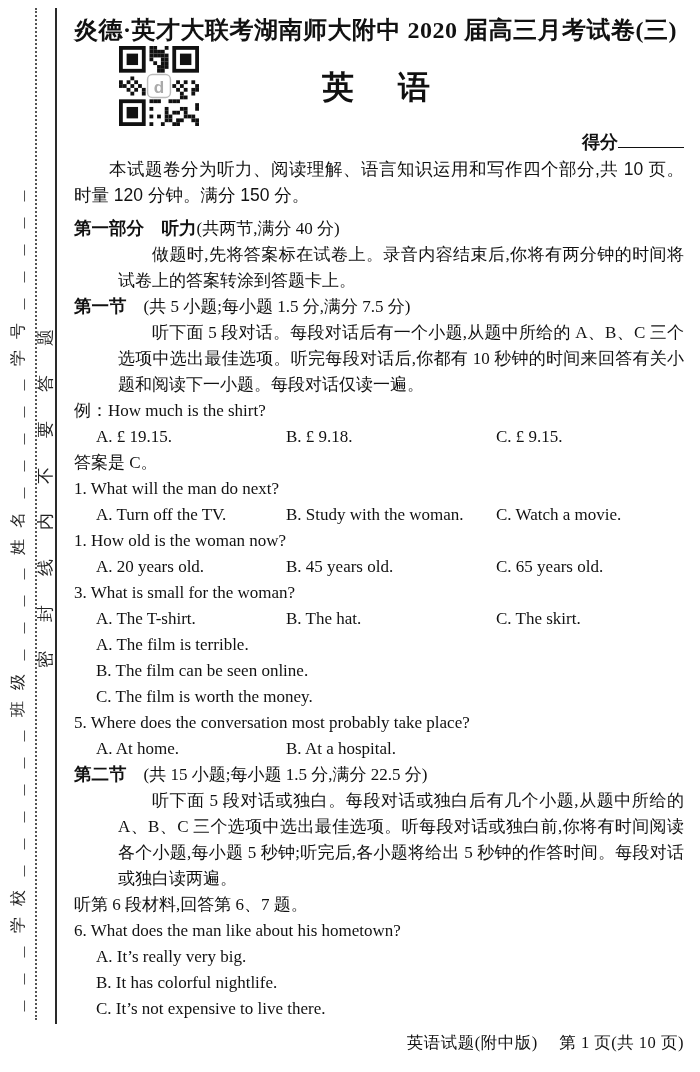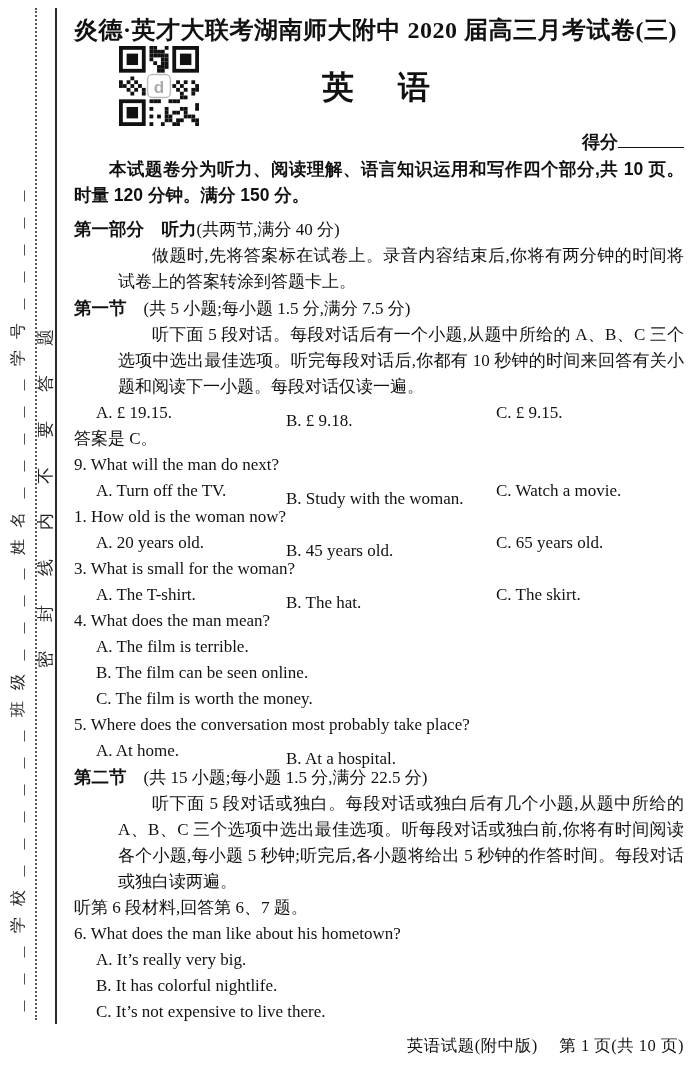--- a/index.html
+++ b/index.html
@@ -19,31 +19,31 @@
   .title{margin-top:14px;text-align:left;font-size:24px;font-weight:bold;
          white-space:nowrap;letter-spacing:0.5px;}
   .header-zone{position:relative;height:108px;}
   .qr{position:absolute;left:45px;top:0;width:80px;height:80px;}
   .subject{position:absolute;left:0;right:0;top:20px;text-align:center;font-size:32px;font-weight:bold;
            font-family:Liberation Mono, monospace;letter-spacing:6px;}
   .score{position:absolute;right:0;top:82px;font-size:18px;font-weight:bold;
          font-family:"Liberation Sans","DejaVu Sans",sans-serif;}
   .score-line{display:inline-block;width:66px;height:19px;border-bottom:1.5px solid #111;}
   
-  .para-bold{font-family:"Liberation Sans","DejaVu Sans",sans-serif;font-weight:bold;font-size:17.5px;
+  .para-bold{font-family:"Liberation Sans","DejaVu Sans",sans-serif;font-weight:normal;font-size:17.5px;
              line-height:26px;text-indent:2em;text-align:justify;margin-top:2px;}
   .heading{line-height:26px;}
   .heading.mt{margin-top:8px;}
-  .h-bold{font-family:Liberation Serif, serif;font-weight:bold;font-size:17.5px;margin-top:44px;}
+  .h-bold{font-family:Liberation Mono, monospace;font-weight:bold;font-size:17.5px;margin-top:44px;}
   .h-note{font-size:17px;}
   .para{font-size:17px;line-height:26px;text-indent:2em;text-align:justify;margin-left:44px;}
   .line{font-size:17px;line-height:26px;}
   .optrow{position:relative;height:26px;font-size:17px;line-height:26px;}
   .optrow .opt{position:absolute;top:0;white-space:nowrap;}
-  .opt0{left:22px;}  .opt1{left:212px;margin-top:8px;}  .opt2{left:422px;}
+  .opt0{left:22px;}  .opt1{left:212px;}  .opt2{left:422px;}
   .stack-line{font-size:17px;line-height:26px;padding-left:22px;}
   .footer{margin-top:10px;text-align:right;font-size:16.5px;letter-spacing:0.5px;}
   
   .watermark{position:absolute;left:230px;top:418px;width:138px;height:138px;border:1px solid #ccc;
              display:flex;flex-direction:column;justify-content:space-around;align-items:center;
              color:#d9d9d9;font-size:24px;font-weight:bold;letter-spacing:3px;}
 </style>
 </head>
 <body>
 
@@ -158,45 +158,45 @@
     <div class="subject">英　语</div>
     <div class="score"><span>得分</span><span class="score-line"></span></div>
   </div>
 
   <div id="blocks">
       <div class="para-bold">本试题卷分为听力、阅读理解、语言知识运用和写作四个部分,共 10 页。时量 120 分钟。满分 150 分。</div>
       <div class="heading mt"><span class="h-bold">第一部分　听力</span><span class="h-note">(共两节,满分 40 分)</span></div>
       <div class="para">做题时,先将答案标在试卷上。录音内容结束后,你将有两分钟的时间将试卷上的答案转涂到答题卡上。</div>
       <div class="heading"><span class="h-bold">第一节</span><span class="h-note">　(共 5 小题;每小题 1.5 分,满分 7.5 分)</span></div>
       <div class="para">听下面 5 段对话。每段对话后有一个小题,从题中所给的 A、B、C 三个选项中选出最佳选项。听完每段对话后,你都有 10 秒钟的时间来回答有关小题和阅读下一小题。每段对话仅读一遍。</div>
+      <div class="line">例：How much is the shirt?</div>
       <div class="optrow">
         <span class="opt opt0">A. £ 19.15.</span>
         <span class="opt opt1">B. £ 9.18.</span>
         <span class="opt opt2">C. £ 9.15.</span>
       </div>
       <div class="line">答案是 C。</div>
-      <div class="line">9. What will the man do next?</div>
+      <div class="line">1. What will the man do next?</div>
       <div class="optrow">
         <span class="opt opt0">A. Turn off the TV.</span>
         <span class="opt opt1">B. Study with the woman.</span>
         <span class="opt opt2">C. Watch a movie.</span>
       </div>
       <div class="line">1. How old is the woman now?</div>
       <div class="optrow">
         <span class="opt opt0">A. 20 years old.</span>
         <span class="opt opt1">B. 45 years old.</span>
         <span class="opt opt2">C. 65 years old.</span>
       </div>
       <div class="line">3. What is small for the woman?</div>
       <div class="optrow">
         <span class="opt opt0">A. The T-shirt.</span>
         <span class="opt opt1">B. The hat.</span>
         <span class="opt opt2">C. The skirt.</span>
       </div>
-      <div class="line">4. What does the man mean?</div>
       <div class="stack-line">A. The film is terrible.</div>
       <div class="stack-line">B. The film can be seen online.</div>
       <div class="stack-line">C. The film is worth the money.</div>
       <div class="line">5. Where does the conversation most probably take place?</div>
       <div class="optrow">
         <span class="opt opt0">A. At home.</span>
         <span class="opt opt1">B. At a hospital.</span>
       </div>
       <div class="heading"><span class="h-bold">第二节</span><span class="h-note">　(共 15 小题;每小题 1.5 分,满分 22.5 分)</span></div>
       <div class="para">听下面 5 段对话或独白。每段对话或独白后有几个小题,从题中所给的 A、B、C 三个选项中选出最佳选项。听每段对话或独白前,你将有时间阅读各个小题,每小题 5 秒钟;听完后,各小题将给出 5 秒钟的作答时间。每段对话或独白读两遍。</div>

